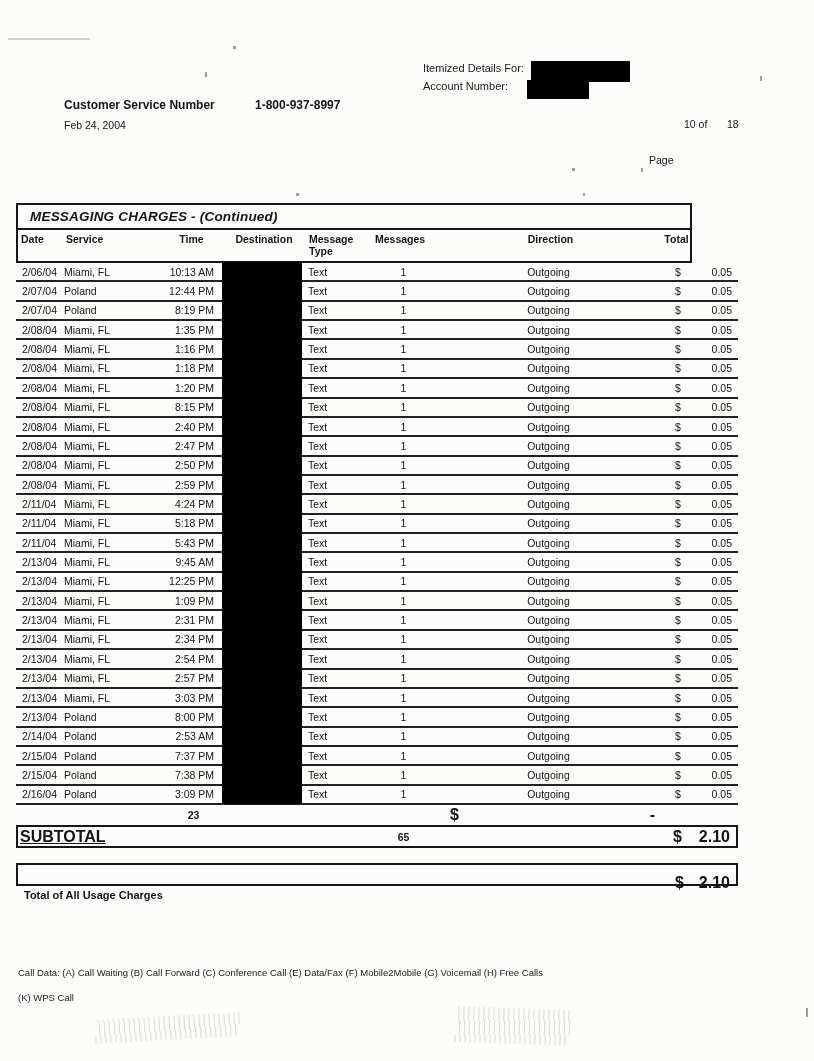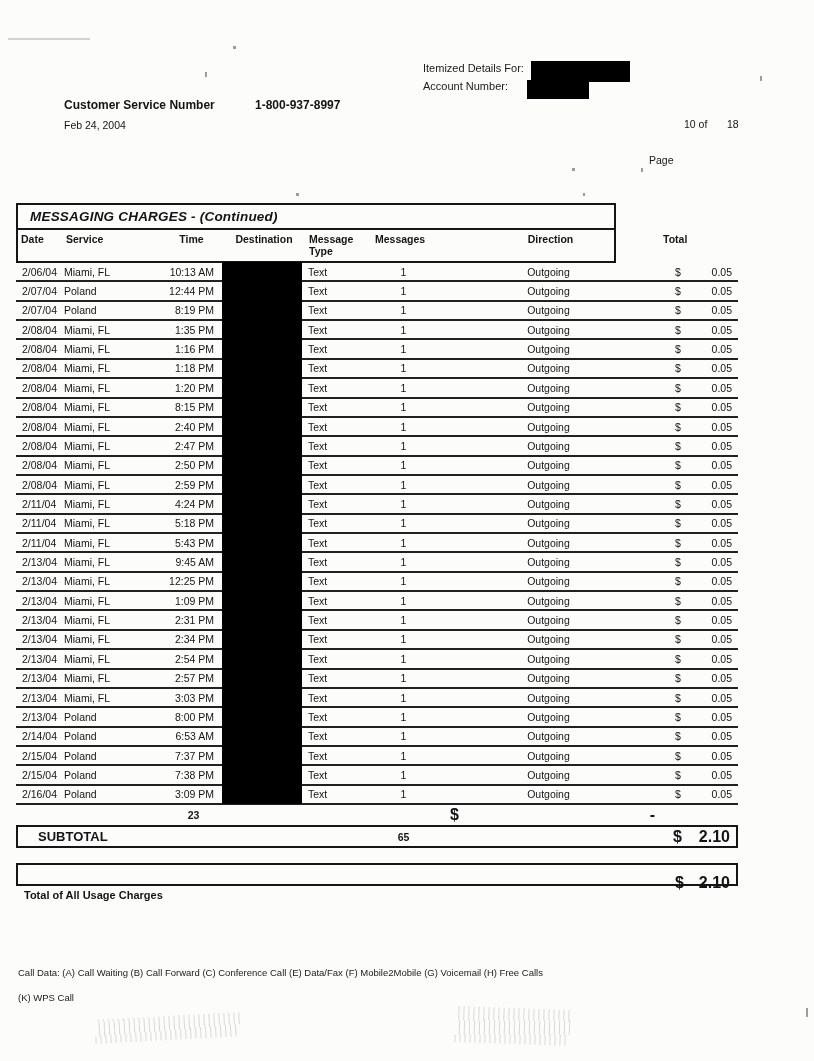--- a/index.html
+++ b/index.html
@@ -27,21 +27,21 @@
   .stmt-date { left: 64px;  top: 119px; font-size: 10.5px; }
   .page-ind  { left: 649px; top: 118px; font-size: 10.5px; width: 110px; }
   .page-ind .p1 { position: absolute; left: 0; margin-top: 36px; }
   .page-ind .p2 { position: absolute; left: 35px; }
   .page-ind .p3 { position: absolute; left: 78px; }
 
   
   .cols { display: grid; grid-template-columns: 46px 99px 57px 88px 65px 65px 225px 1fr; }
 
   .top-box {
-    left: 16px; top: 203px; width: 600px; height: 60px;
+    left: 16px; top: 203px; width: 676px; height: 60px;
     border: 2px solid #161616; background: transparent;
     display: flex; flex-direction: column;
   }
   .tbl-title {
     height: 25px; border-bottom: 2px solid #161616;
     display: flex; align-items: center; padding-left: 12px;
     font-size: 13.5px; font-weight: bold; font-style: italic; letter-spacing: .2px;
   }
   .tbl-head { flex: 1; font-size: 10.5px; font-weight: bold; padding-top: 3px; line-height: 12px; }
   .h-date { padding-left: 3px; }
@@ -76,21 +76,21 @@
   }
   .zero-row .lbl { font-size: 11px; padding-left: 2px; }
   .zero-row .msgs { text-align: center; font-size: 10.5px; }
 
   .subtotal-box {
     left: 16px; top: 825px; width: 722px; height: 23px;
     border: 2px solid #161616;
     display: grid; grid-template-columns: 353px 65px 223px 1fr;
     align-items: center; font-weight: bold;
   }
-  .subtotal-box .lbl { font-size: 13px; padding-left: 20px; }
+  .subtotal-box .lbl { font-size: 16px; padding-left: 2px; text-decoration: underline; }
   .subtotal-box .msgs { text-align: center; font-size: 10.5px; }
 
   .grand-box {
     left: 16px; top: 863px; width: 722px; height: 23px;
     border: 2px solid #161616;
     display: grid; grid-template-columns: 643px 1fr;
     align-items: center; font-weight: bold;
   }
   .grand-box .lbl { font-size: 11px; padding-left: 6px; margin-top: 24px; }
 
@@ -487,21 +487,21 @@
     <span class="c dir">Outgoing</span>
     <span class="c total-cell">
       <span>$</span>
       <span>0.05</span>
     </span>
   </div>
 
   <div class="row cols">
     <span class="c date">2/14/04</span>
     <span class="c service">Poland</span>
-    <span class="c time">6:53 AM</span>
+    <span class="c time">2:53 AM</span>
     <span class="c dest"></span>
     <span class="c type">Text</span>
     <span class="c msgs">1</span>
     <span class="c dir">Outgoing</span>
     <span class="c total-cell">
       <span>$</span>
       <span>0.05</span>
     </span>
   </div>
 

